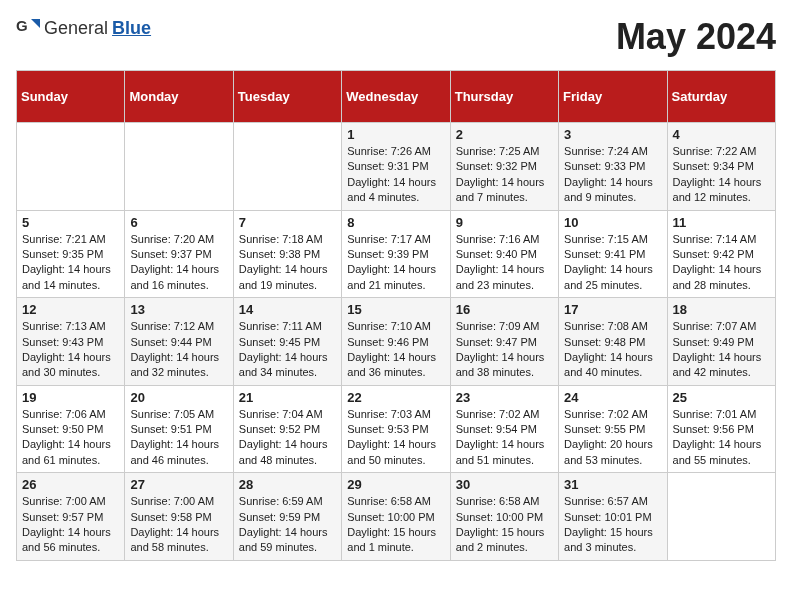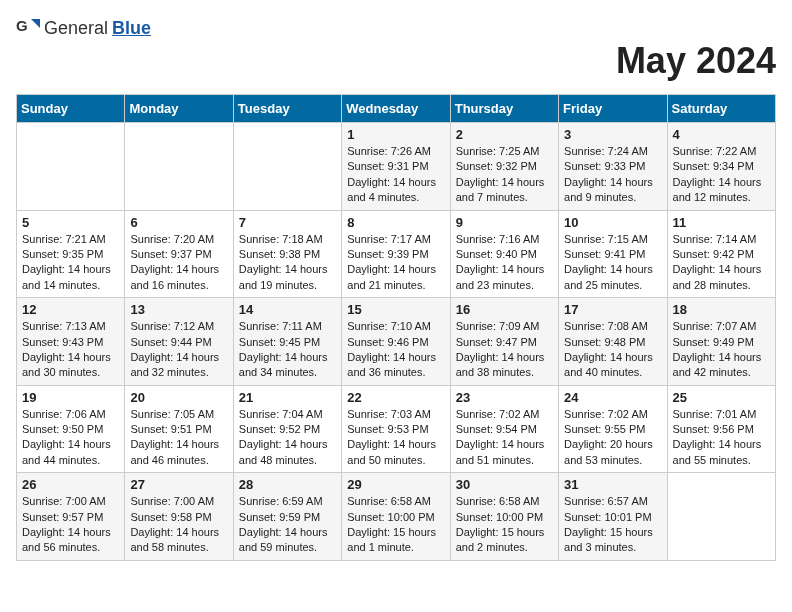--- a/index.html
+++ b/index.html
@@ -31,42 +31,41 @@
       font-weight: bold;
       color: #1a5ba8;
       text-decoration: underline;
     }
     .logo-icon {
       width: 24px;
       height: 24px;
     }
     .title-block {
       text-align: right;
-      margin-top: 24px;
     }
     .title-month {
       font-size: 36px;
       font-weight: bold;
       color: #222;
     }
     .title-location {
       font-size: 16px;
       color: #444;
     }
     table {
       width: 100%;
       border-collapse: collapse;
       table-layout: fixed;
     }
     thead tr th {
-      background-color: #0369a1;
+      background-color: #b91c1c;
       color: #fff;
       font-size: 13px;
       font-weight: bold;
-      padding: 6px 4px;
+      padding: 18px 4px;
       text-align: left;
       border: 1px solid #ccc;
     }
     tbody tr td {
       vertical-align: top;
       border: 1px solid #ccc;
       padding: 4px 5px;
       height: 80px;
       font-size: 11px;
       color: #222;
@@ -273,21 +272,21 @@
           <span>Daylight: 14 hours and 42 minutes.</span>
         </div>
         </td>
       </tr>
       <tr>
         <td>
           <div class="day-number">19</div>
         <div class="cell-info">
           <span>Sunrise: 7:06 AM</span><br>
           <span>Sunset: 9:50 PM</span><br>
-          <span>Daylight: 14 hours and 44 minutes.</span>
+          <span>Daylight: 14 hours and 61 minutes.</span>
         </div>
         </td>
         <td>
           <div class="day-number">20</div>
         <div class="cell-info">
           <span>Sunrise: 7:05 AM</span><br>
           <span>Sunset: 9:51 PM</span><br>
           <span>Daylight: 14 hours and 46 minutes.</span>
         </div>
         </td>

